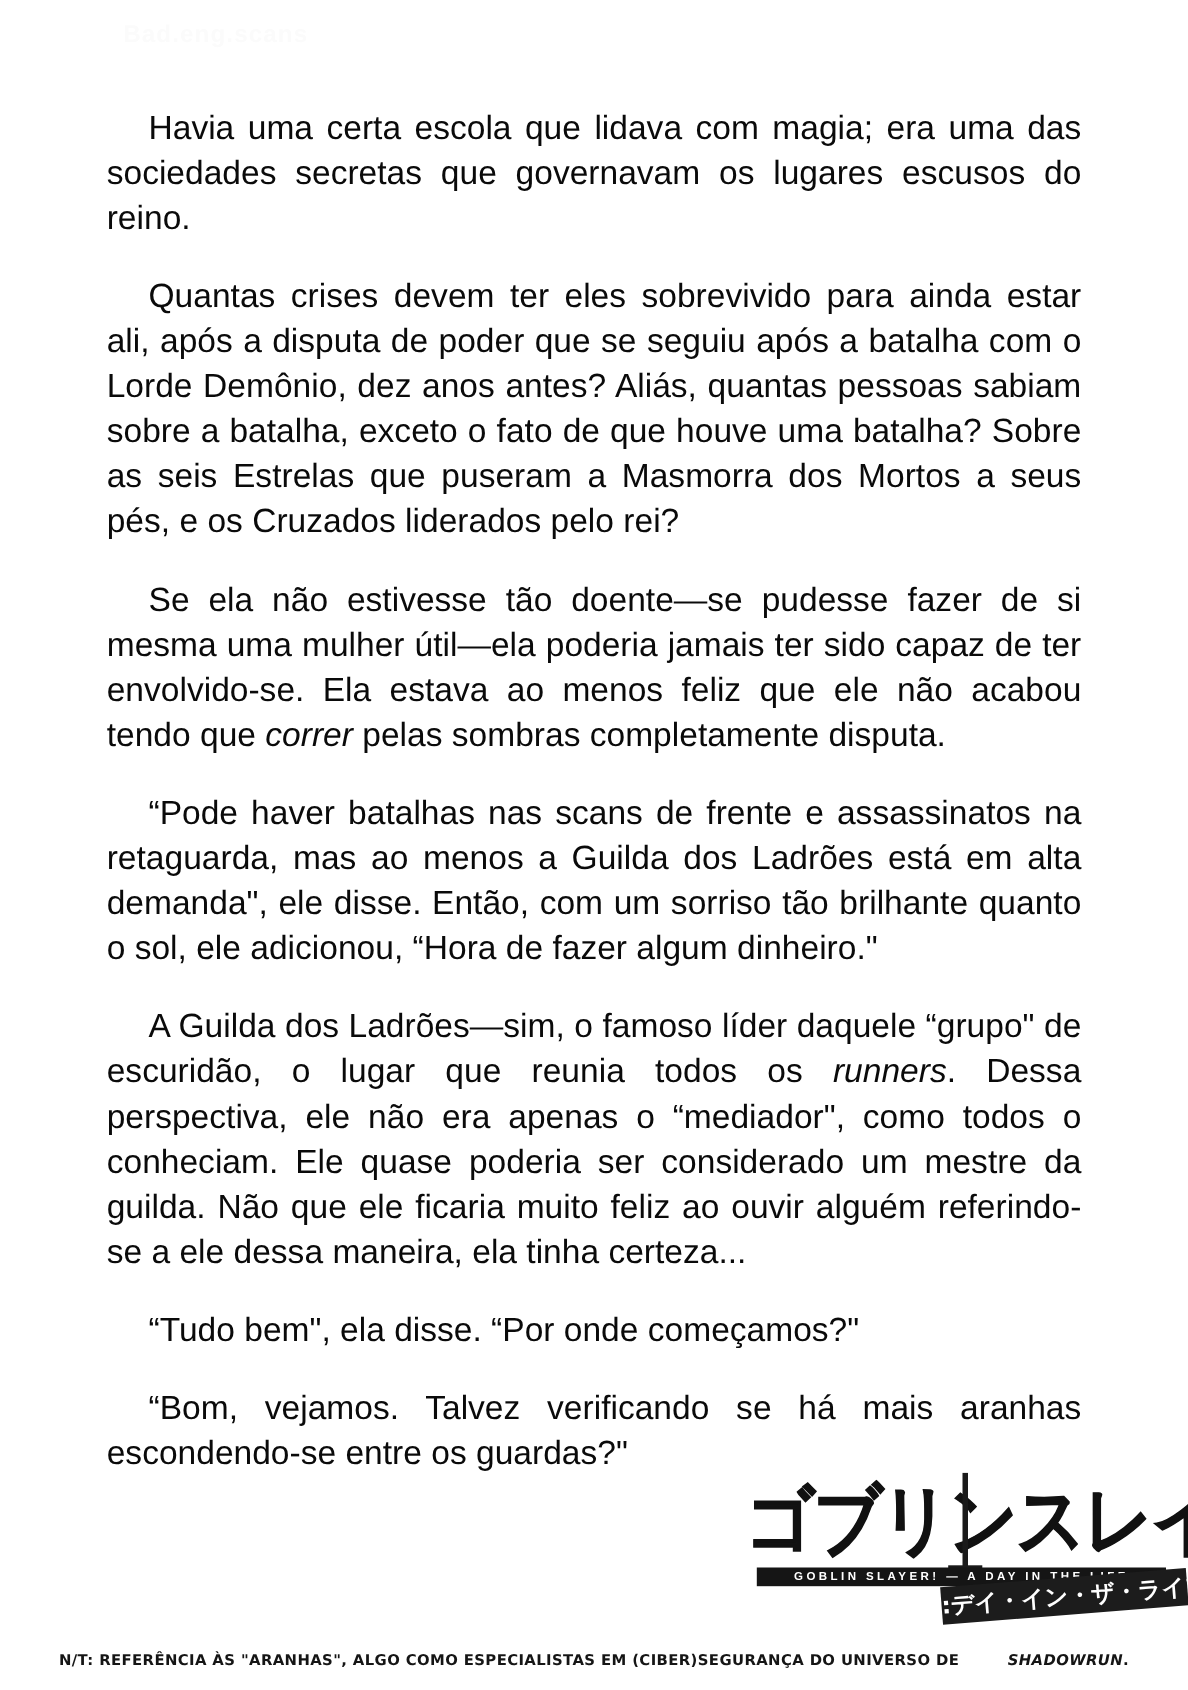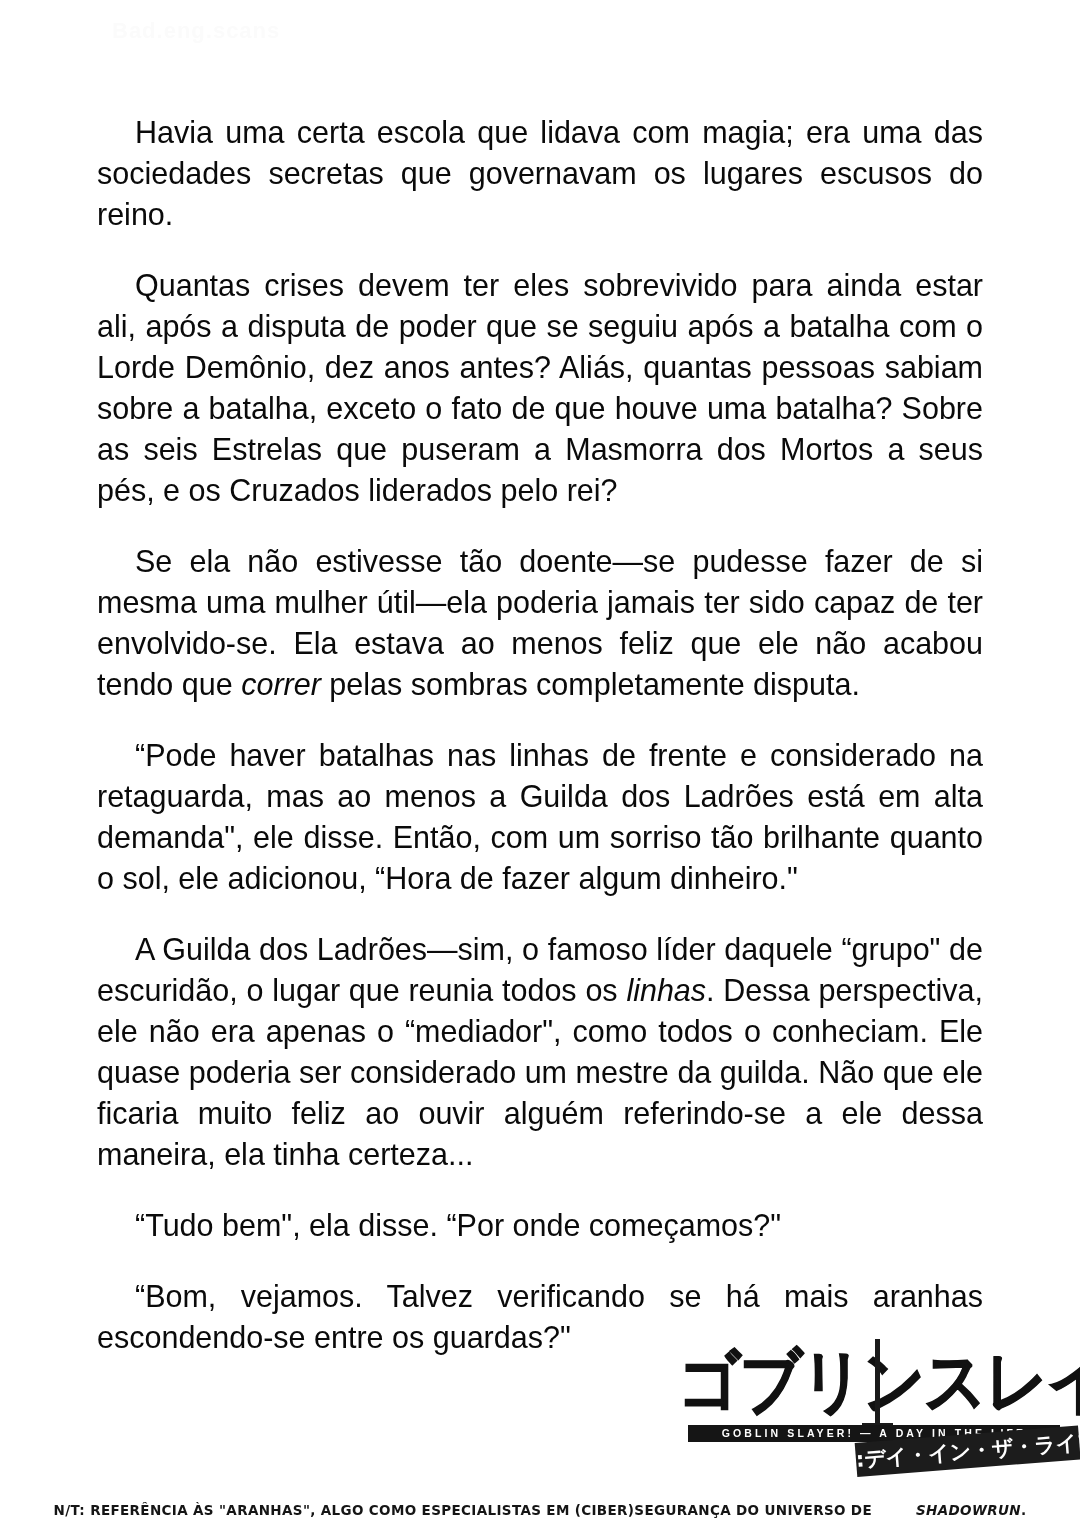--- a/index.html
+++ b/index.html
@@ -27,21 +27,21 @@
     font-size: 22px;
     font-weight: bold;
     letter-spacing: 1px;
     white-space: nowrap;
     user-select: none;
   }
 
   .content {
     position: absolute;
     left: 97px;
-    top: 112px;
+    top: 96px;
     width: 886px;
   }
 
   .para {
     margin: 0 0 30px 0;
     text-align: justify;
     text-justify: inter-word;
     text-indent: 38px;
     font-size: 30.5px;
     line-height: 41px;
@@ -166,23 +166,23 @@
 
   <div class="content">
 
     <p class="para">Havia uma certa escola que lidava com magia; era uma das sociedades secretas que governavam os lugares escusos do reino.</p>
 
     <p class="para">Quantas crises devem ter eles sobrevivido para ainda estar ali, após a disputa de poder que se seguiu após a batalha com o Lorde Demônio, dez anos antes? Aliás, quantas pessoas sabiam sobre a batalha, exceto o fato de que houve uma batalha? Sobre as seis Estrelas que puseram a Masmorra dos Mortos a seus pés, e os Cruzados liderados pelo rei?</p>
 
 
     <p class="para"><span>Se ela não estivesse tão doente—se pudesse fazer de si mesma uma mulher útil—ela poderia jamais ter sido capaz de ter envolvido-se. Ela estava ao menos feliz que ele não acabou tendo que </span><em>correr</em><span> pelas sombras completamente disputa.</span></p>
 
-    <p class="para">“Pode haver batalhas nas linhas de frente e considerado na retaguarda, mas ao menos a Guilda dos Ladrões está em alta demanda", ele disse. Então, com um sorriso tão brilhante quanto o sol, ele adicionou, “Hora de fazer algum dinheiro."</p>
-
-    <p class="para"><span>A Guilda dos Ladrões—sim, o famoso líder daquele “grupo" de escuridão, o lugar que reunia todos os </span><em>linhas</em><span>. Dessa perspectiva, ele não era apenas o “mediador", como todos o conheciam. Ele quase poderia ser considerado um mestre da guilda. Não que ele ficaria muito feliz ao ouvir alguém referindo-se a ele dessa maneira, ela tinha certeza...</span></p>
+    <p class="para">“Pode haver batalhas nas scans de frente e assassinatos na retaguarda, mas ao menos a Guilda dos Ladrões está em alta demanda", ele disse. Então, com um sorriso tão brilhante quanto o sol, ele adicionou, “Hora de fazer algum dinheiro."</p>
+
+    <p class="para"><span>A Guilda dos Ladrões—sim, o famoso líder daquele “grupo" de escuridão, o lugar que reunia todos os </span><em>runners</em><span>. Dessa perspectiva, ele não era apenas o “mediador", como todos o conheciam. Ele quase poderia ser considerado um mestre da guilda. Não que ele ficaria muito feliz ao ouvir alguém referindo-se a ele dessa maneira, ela tinha certeza...</span></p>
 
     <p class="para">“Tudo bem", ela disse. “Por onde começamos?"</p>
 
     <p class="para">“Bom, vejamos. Talvez verificando se há mais aranhas escondendo-se entre os guardas?"</p>
 
   </div>
 
   <div class="logo-block">
     <div class="logo">
       <div class="logo-main">ゴブリンスレイヤー</div>

